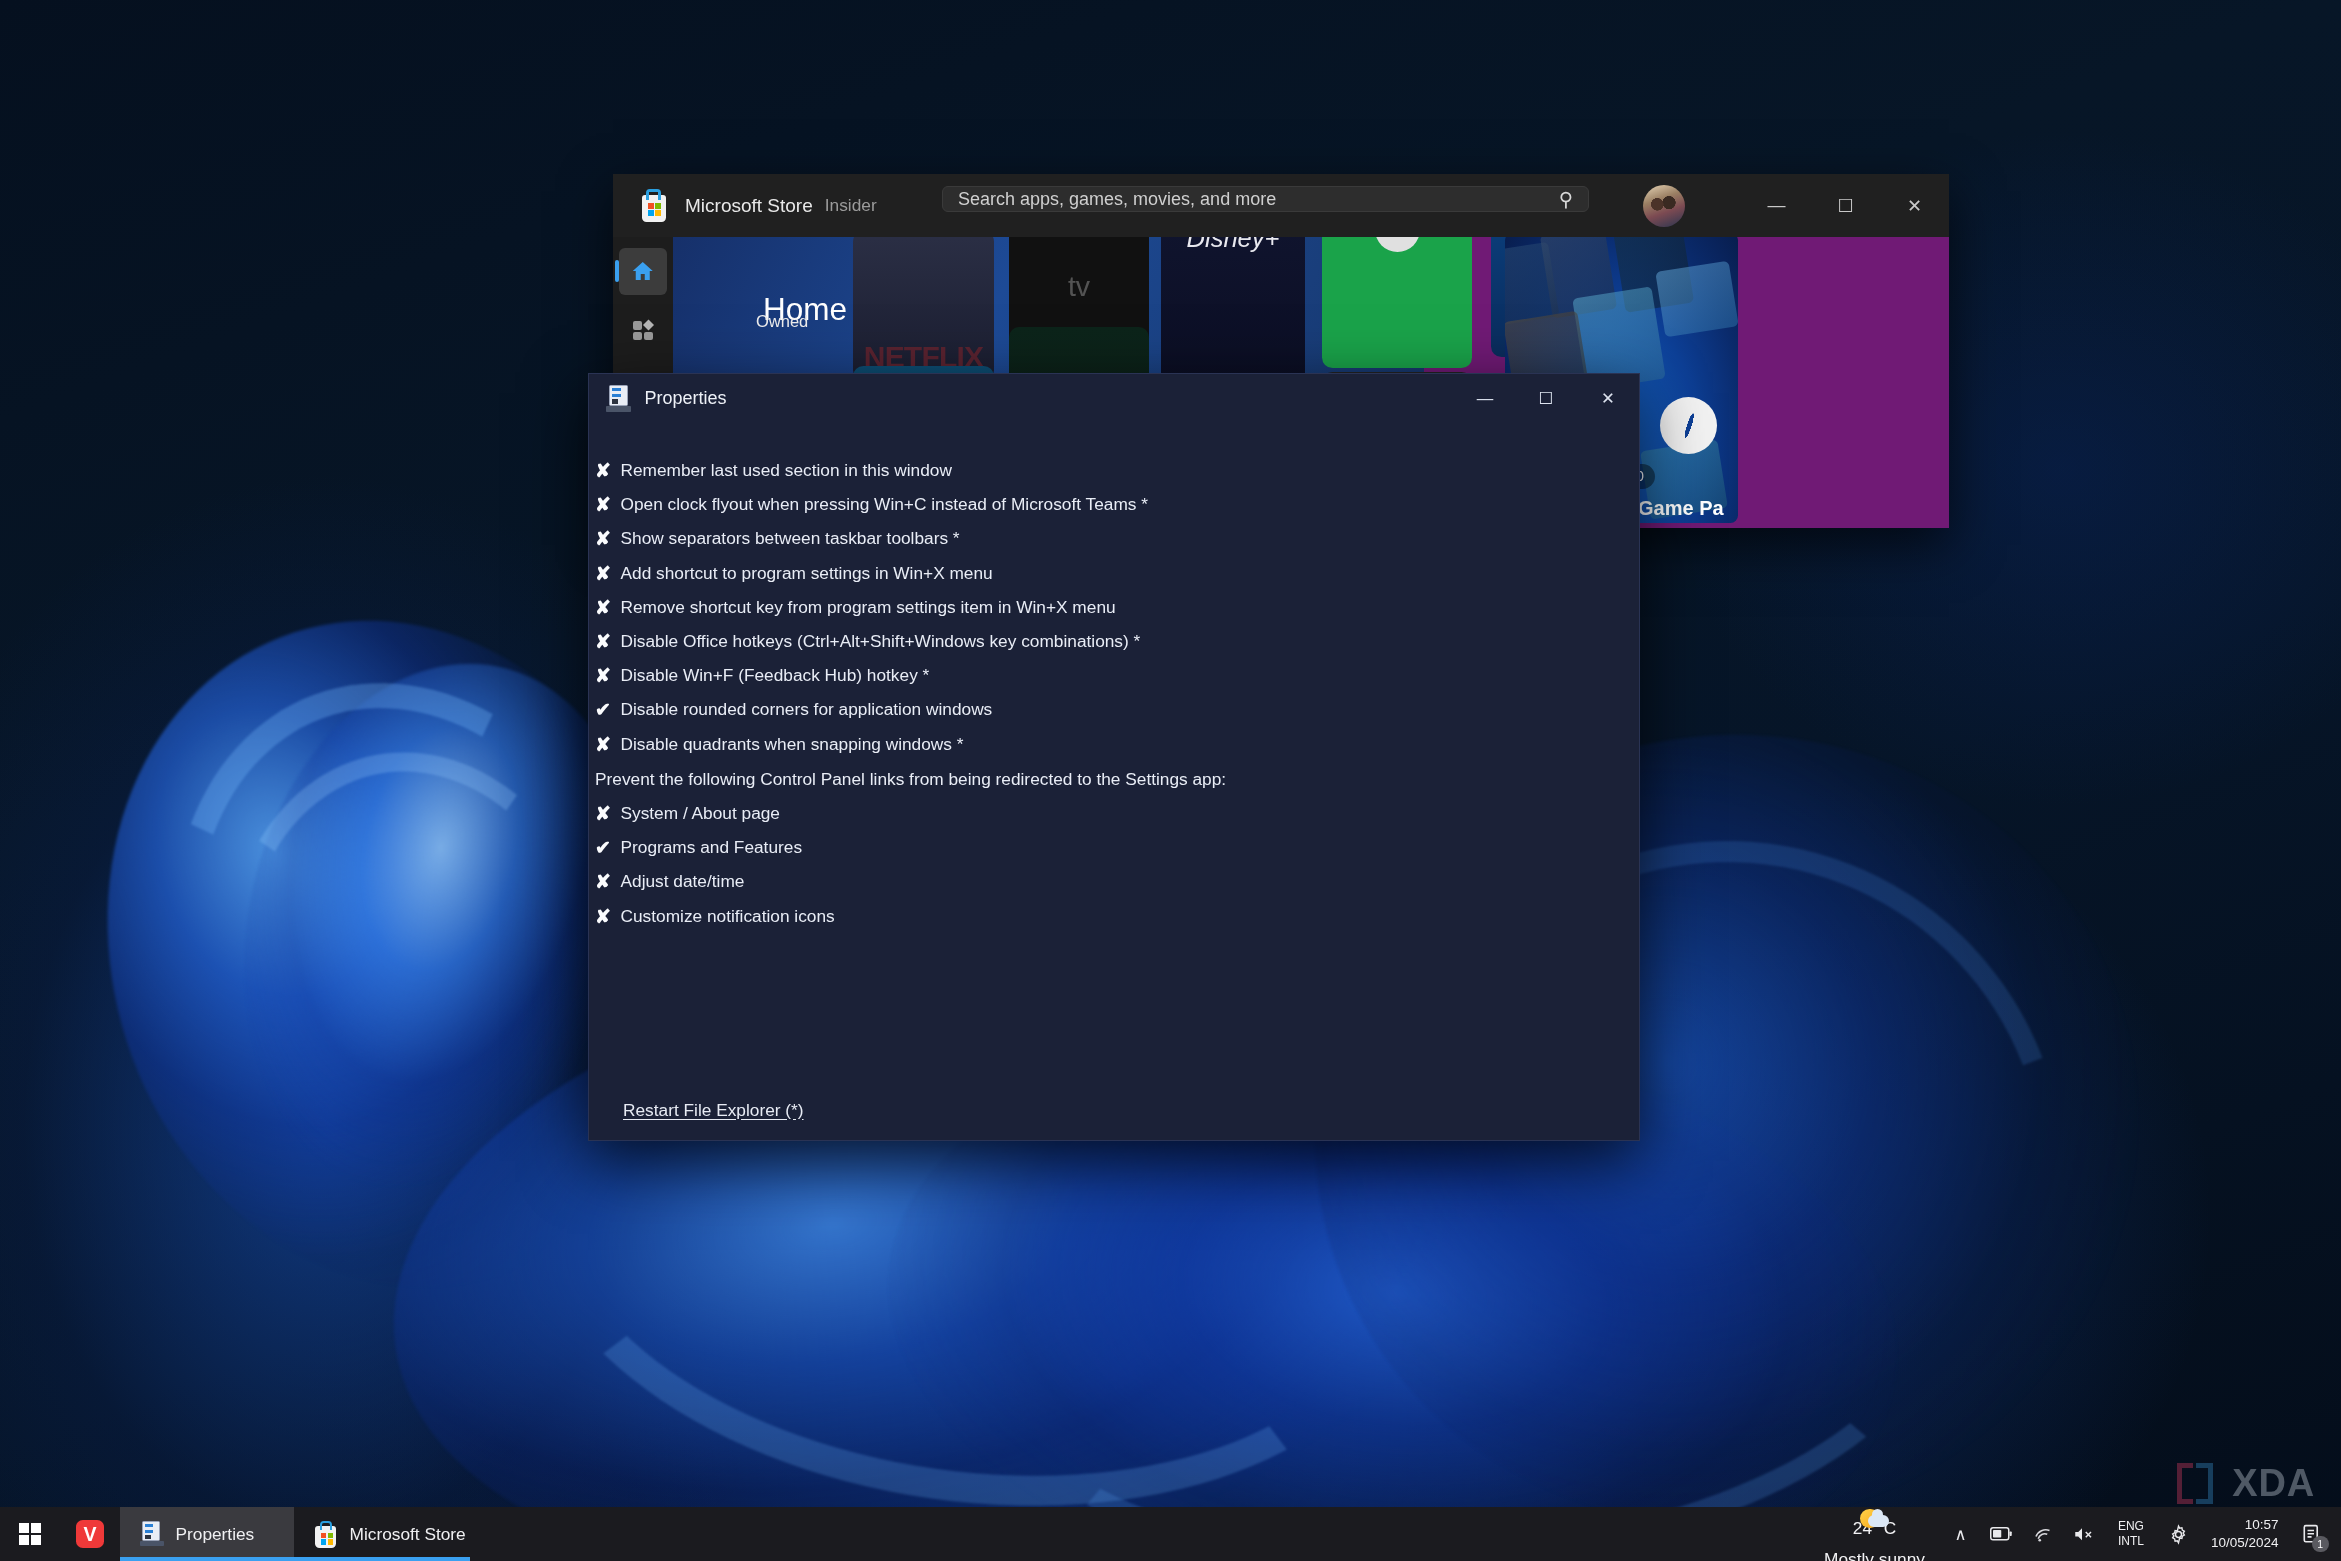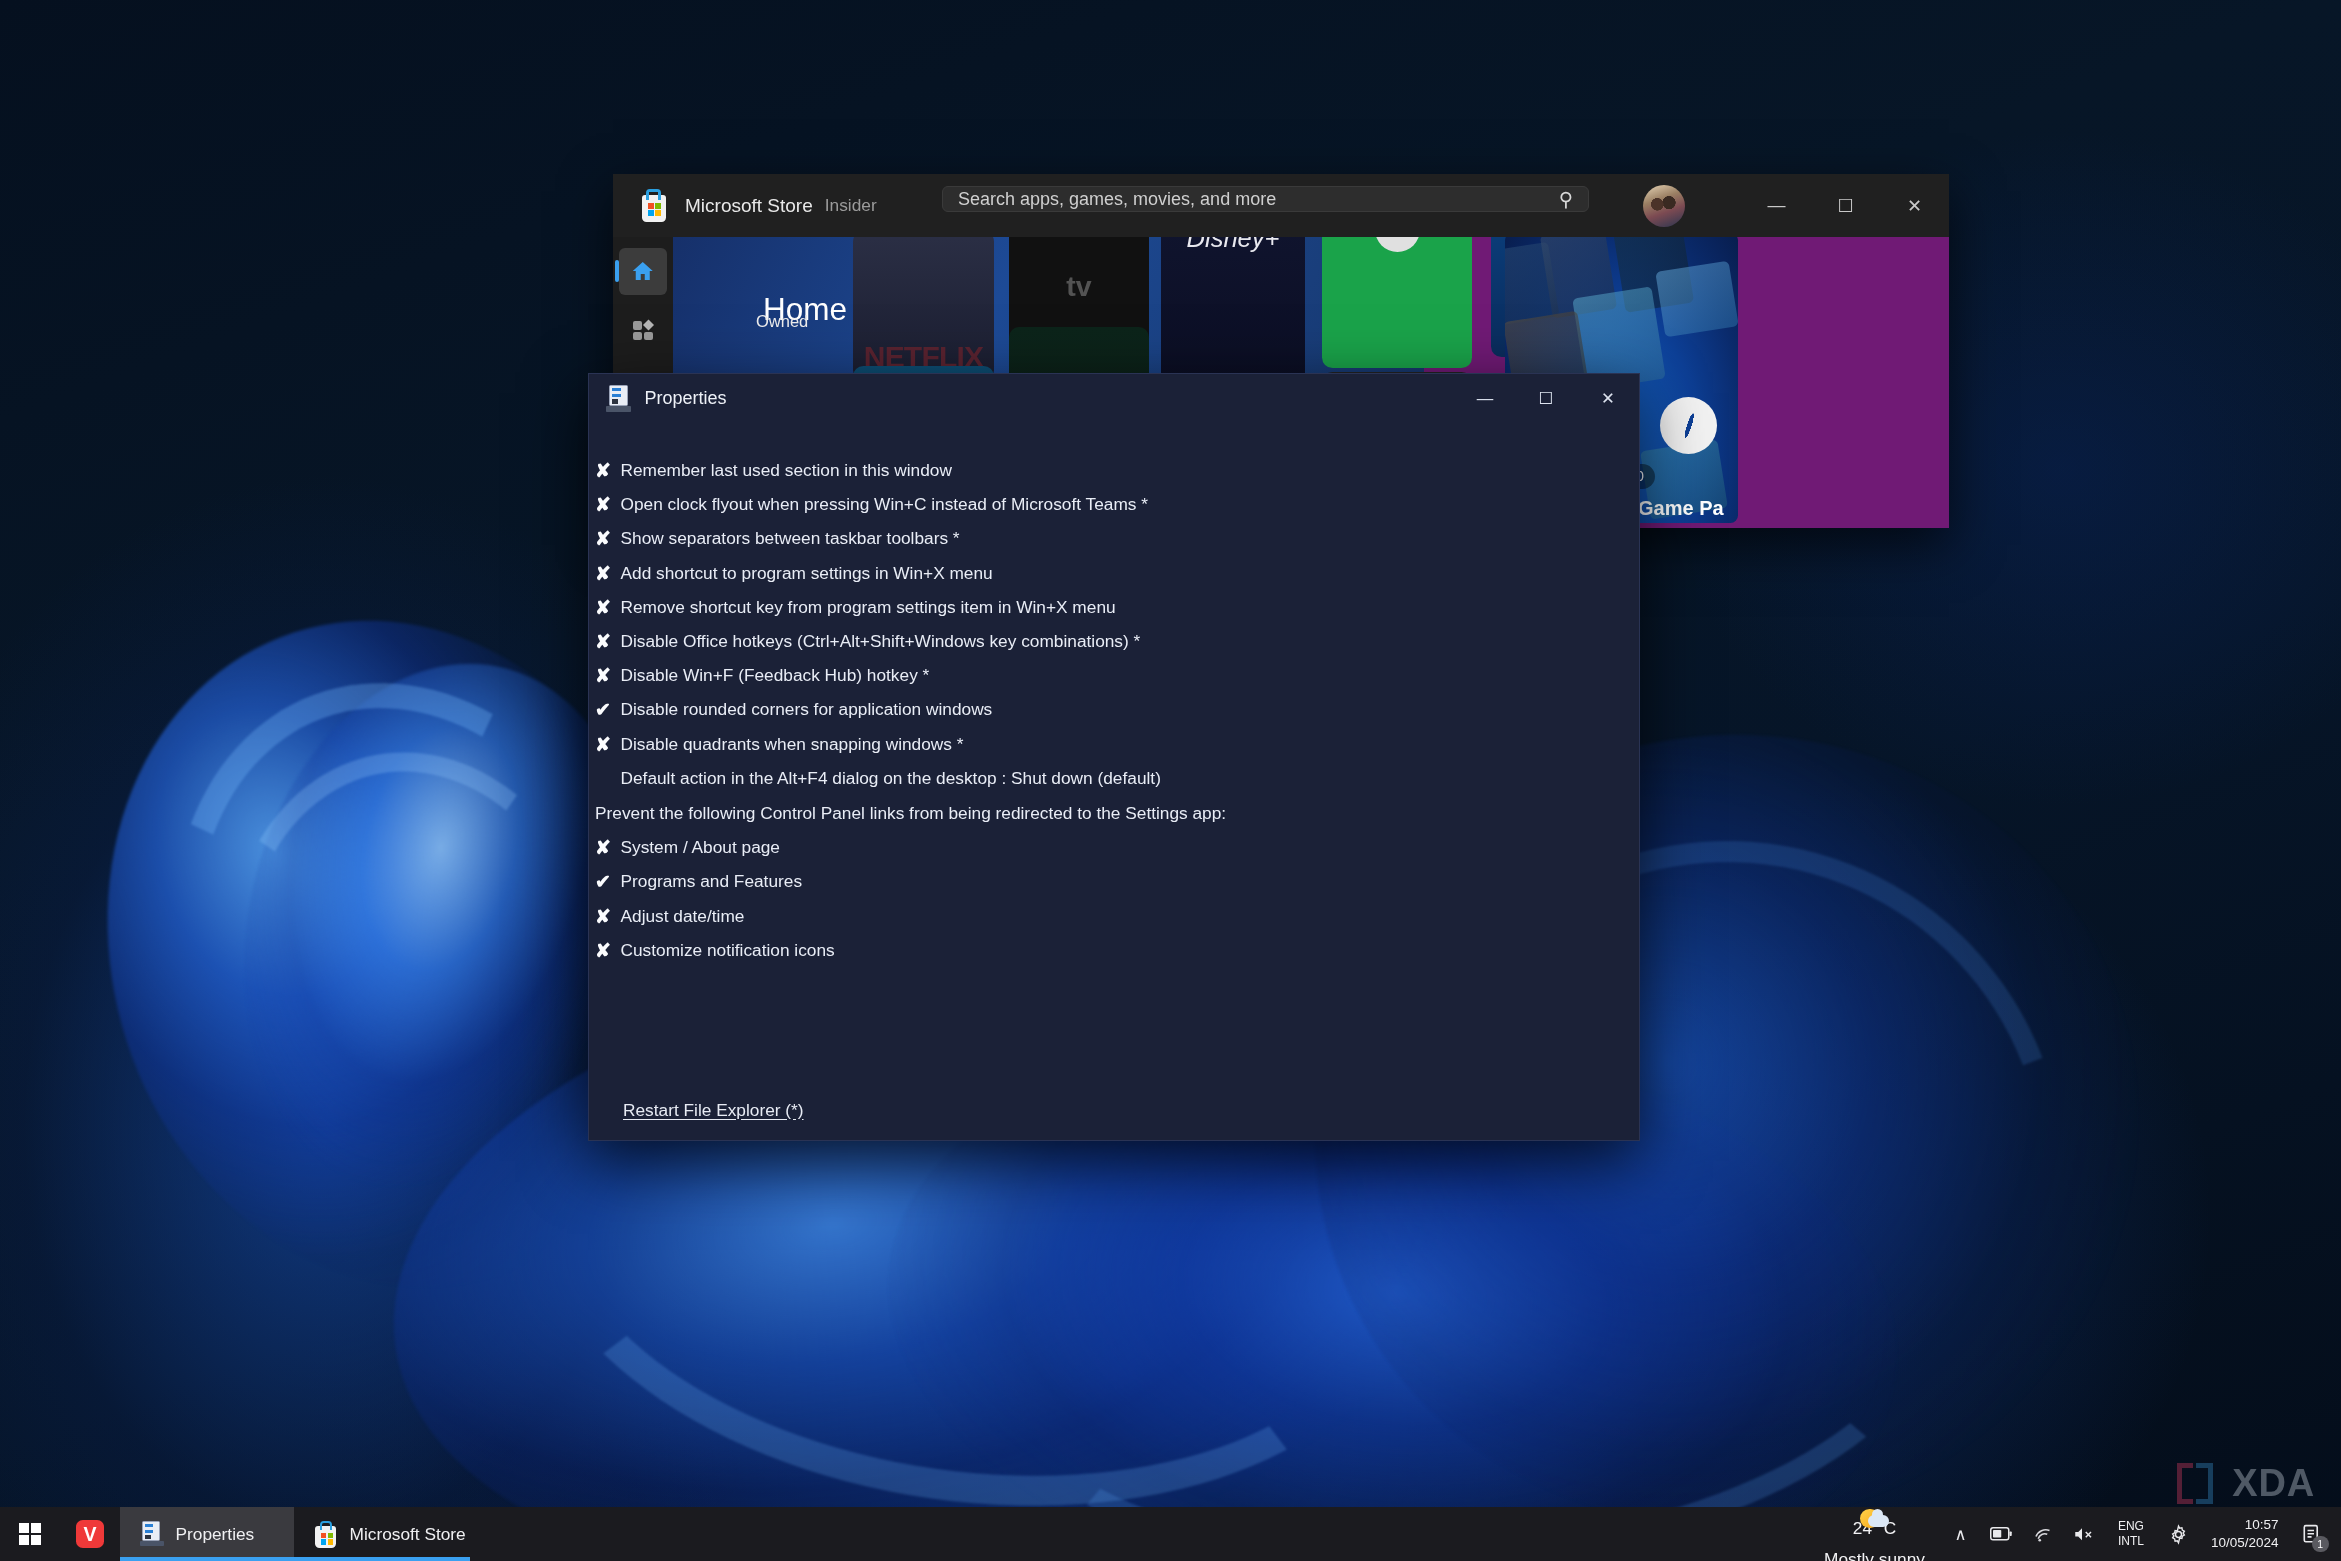--- a/index.html
+++ b/index.html
@@ -114,21 +114,21 @@
     position:absolute; left:0; top:0; width:751px; height:291px;
     background:linear-gradient(115deg,#16306a 0%, #1d4a96 40%, #163567 100%);
   }
   #home-label { position:absolute; left:90px; top:54px; color:#fff; font-size:31.5px; }
   .tile { position:absolute; border-radius:10.5px; }
   #t-netflix { left:180px; top:-6px; width:141px; height:150px; background:linear-gradient(180deg,#2b2f45,#1a1d30); display:flex; align-items:flex-end; justify-content:center; }
   #t-netflix span { color:#5a2330; font-size:30px; font-weight:bold; letter-spacing:-0.8px; margin-bottom:7.5px; }
   #t-prime { left:180px; top:129px; width:141px; height:143px; background:linear-gradient(180deg,#0d4e74,#0a3a58); display:flex; align-items:flex-end; justify-content:center; }
   #t-prime span { color:#16263b; font-size:27px; font-weight:bold; margin-bottom:4.5px; }
   #t-appletv { left:336px; top:-15px; width:140px; height:128px; background:#111; display:flex; align-items:center; justify-content:center; }
-  #t-appletv span { color:#cfcfcf; font-size:28.5px; font-weight:bold; opacity:.35;text-align:center; }
+  #t-appletv span { color:#cfcfcf; font-size:28.5px; font-weight:normal; opacity:.35;text-align:center; }
   #t-hulu { left:336px; top:90px; width:140px; height:180px; background:linear-gradient(180deg,#0c241a,#0a1b14); display:flex; align-items:flex-end; justify-content:center; }
   #t-hulu span { color:#1ce783; font-size:35px; font-weight:bold; margin-bottom:3px; }
   #t-disney { left:488px; top:-13.5px; width:144px; height:188px; background:linear-gradient(180deg,#10142e,#0a0d22); display:flex; align-items:flex-start; justify-content:center; }
   #t-disney span { color:#e8e8ee; font-size:25.5px; font-style:italic; }
   #t-green { left:649px; top:-19.5px; width:150px; height:150px; background:#1aa34a; }
   #t-green .circ { width:45px; height:45px; border-radius:50%; background:#e0e0e0; margin:0 auto; position:relative; top:-10.5px; }
   #t-dark2 { left:649px; top:135px; width:150px; height:143px; background:#232323; }
   #t-blue1 { left:818px; top:-15px; width:135px; height:135px; background:linear-gradient(180deg,#0a3d7a,#0a2c5c); }
 
   #gamepass-card {
@@ -389,24 +389,20 @@
         <div class="opt-text">Disable Win+F (Feedback Hub) hotkey *</div>
       </div>
       <div class="opt-row">
         <div class="opt-mark">✔</div>
         <div class="opt-text">Disable rounded corners for application windows</div>
       </div>
       <div class="opt-row">
         <div class="opt-mark">✘</div>
         <div class="opt-text">Disable quadrants when snapping windows *</div>
       </div>
-      <div class="opt-row nomark">
-        <div class="opt-mark"></div>
-        <div class="opt-text">Default action in the Alt+F4 dialog on the desktop : Shut down (default)</div>
-      </div>
 
       <div class="section-note">Prevent the following Control Panel links from being redirected to the Settings app:</div>
 
       <div class="opt-row">
         <div class="opt-mark">✘</div>
         <div class="opt-text">System / About page</div>
       </div>
       <div class="opt-row">
         <div class="opt-mark">✔</div>
         <div class="opt-text">Programs and Features</div>

